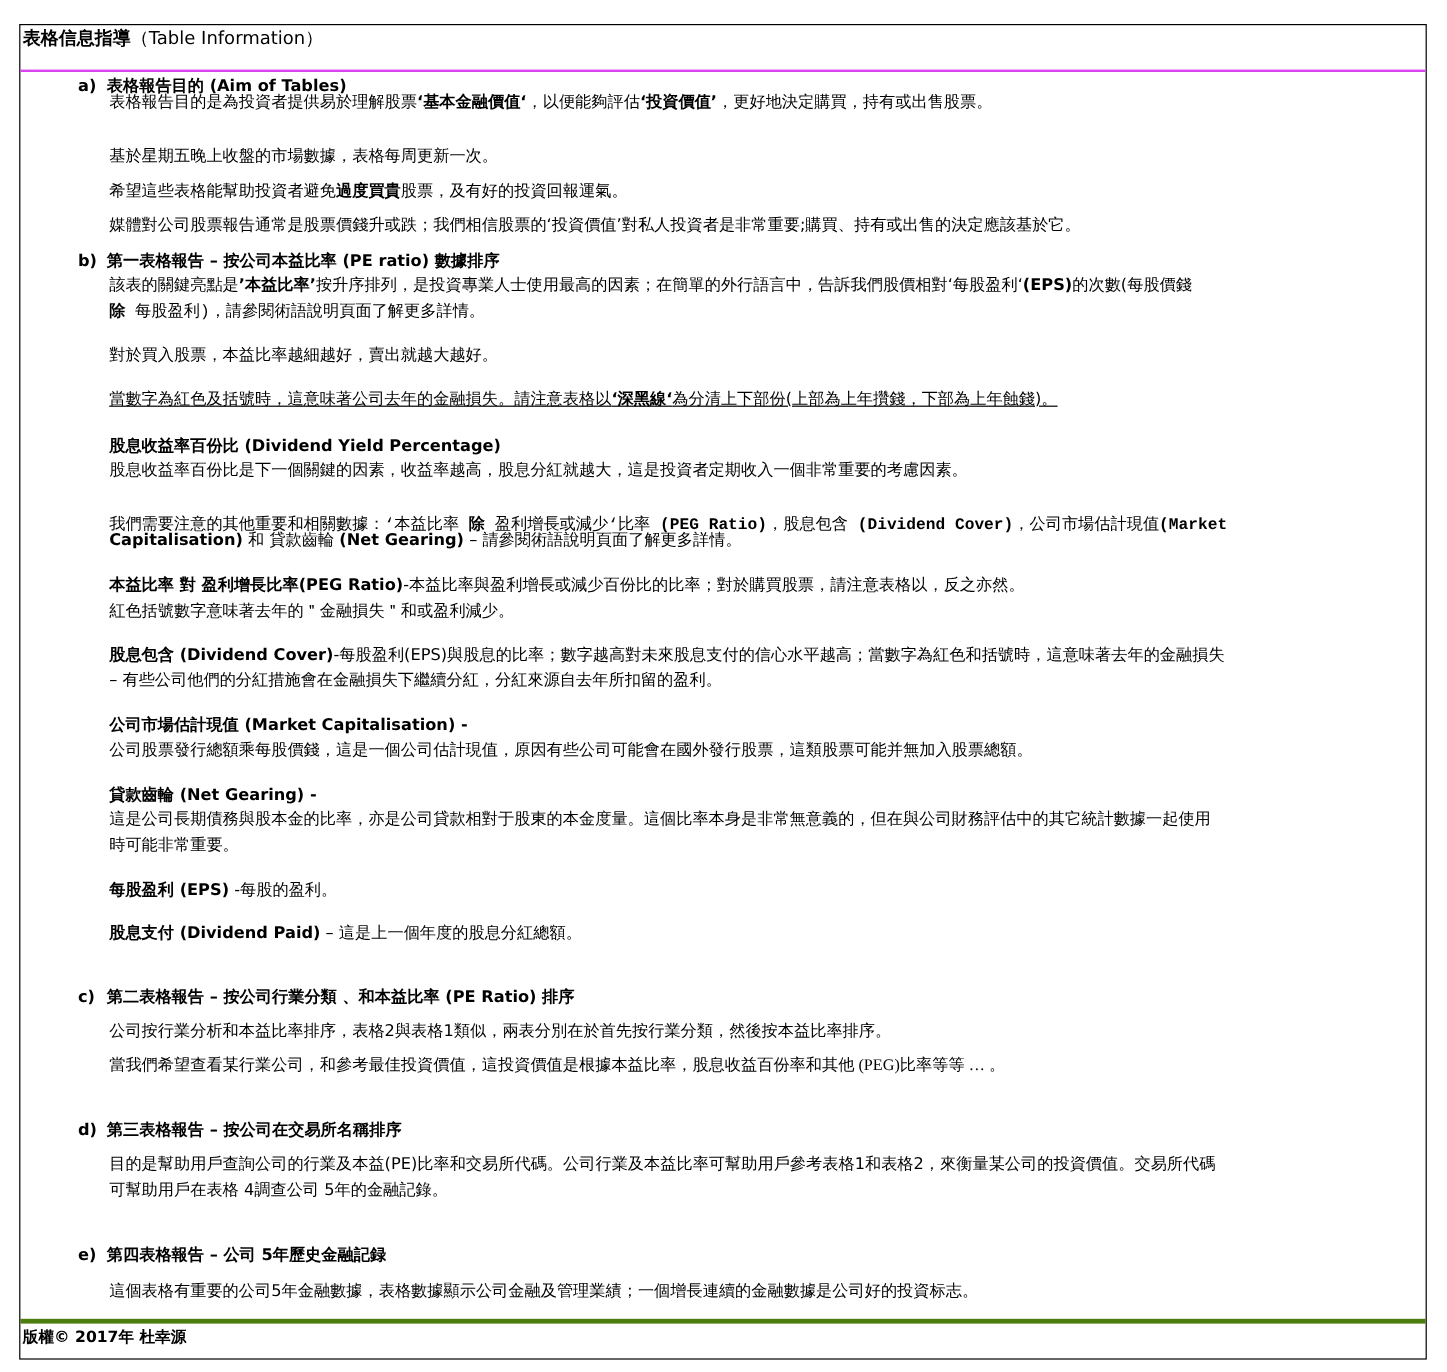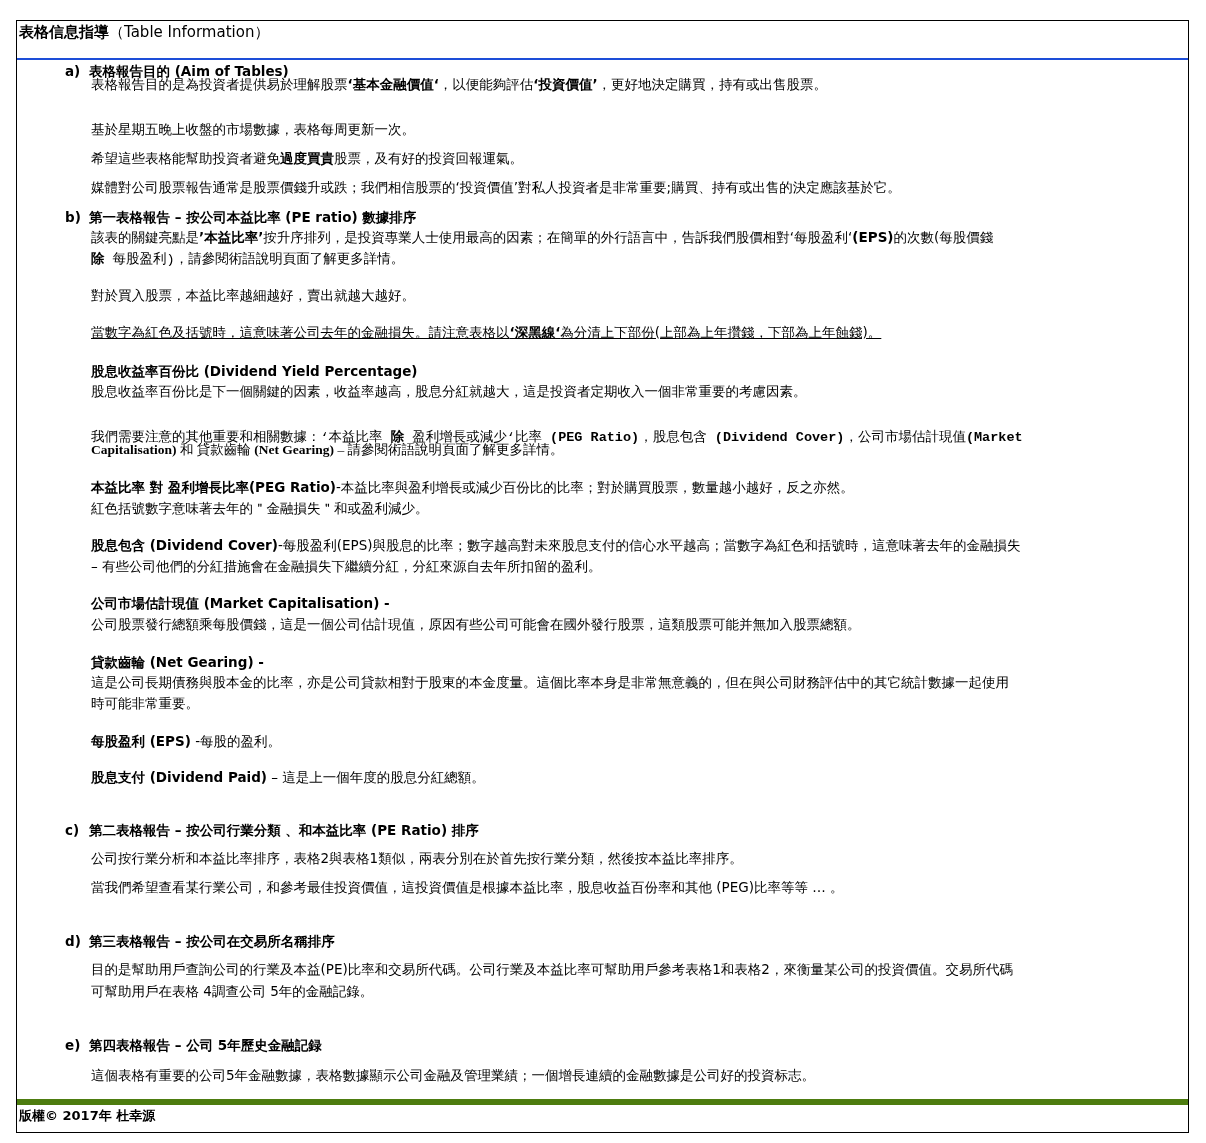--- a/index.html
+++ b/index.html
@@ -7,28 +7,28 @@
     width: 1206px; height: 1143px; position: relative; overflow: hidden;
     font-family: "DejaVu Sans", "Liberation Sans", sans-serif;
     color: #000; font-size: 13px;
   }
   .frame {
     position: absolute; left: 16px; top: 20px; width: 1173px; height: 1113px;
     border: 1px solid #000; box-sizing: border-box;
   }
   .header-row {
     position: absolute; left: 0; top: 0; width: 100%; height: 39px;
-    border-bottom: 2px solid #1d4ed8; box-sizing: border-box;
+    border-bottom: 2px solid #d946ef; box-sizing: border-box;
   }
   .header-row .title { position: absolute; left: 2px; top: 2px; font-size: 15px; }
   .header-row .title b { font-weight: bold; }
   .content { position: absolute; left: 0; top: 39px; width: 100%; height: 1039px; }
   .footer-row {
     position: absolute; left: 0; top: 1078px; width: 100%; height: 34px;
-    border-top: 6px solid #4d7c0f; box-sizing: border-box;
+    border-top: 4px solid #4d7c0f; box-sizing: border-box;
   }
   .footer-row .copy { position: absolute; left: 2px; top: 2px; font-weight: bold; font-size: 13px; }
   .line { position: absolute; white-space: nowrap; font-size: 13.5px; }
   .sec-head { font-weight: bold; font-size: 13.5px; }
   .sec-letter { display: inline-block; width: 24px; }
   .b { font-weight: bold; }
 </style>
 </head>
 <body>
 
@@ -67,26 +67,26 @@
     <div class="line" style="left:74px; top:264px;text-decoration:underline;">
       <span>當數字為紅色及括號時，這意味著公司去年的金融損失。請注意表格以</span><span class="b">‘深黑線‘</span><span>為分清上下部份(上部為上年攢錢，下部為上年蝕錢)。</span>
     </div>
 
     <div class="line b" style="left:74px; top:303px;">股息收益率百份比 (Dividend Yield Percentage)</div>
     <div class="line" style="left:74px; top:323px;">股息收益率百份比是下一個關鍵的因素，收益率越高，股息分紅就越大，這是投資者定期收入一個非常重要的考慮因素。</div>
 
     <div class="line" style="left:74px; top:368px;font-family:Liberation Mono, monospace;">
       <span>我們需要注意的其他重要和相關數據：‘本益比率</span> <span class="b">除</span> <span>盈利增長或減少‘比率</span> <span class="b">(PEG Ratio)</span><span>，股息包含</span> <span class="b">(Dividend Cover)</span><span>，公司市場估計現值</span><span class="b">(Market</span>
     </div>
-    <div class="line" style="left:74px; top:381px;font-family:Liberation Serif, serif;">
+    <div class="line" style="left:74px; top:381px;">
       <span class="b">Capitalisation)</span><span> 和 貸款齒輪 </span><span class="b">(Net Gearing)</span><span> – 請參閱術語說明頁面了解更多詳情。</span>
     </div>
 
     <div class="line" style="left:74px; top:419px;">
-      <span class="b">本益比率 對 盈利增長比率(PEG Ratio)</span><span>-本益比率與盈利增長或減少百份比的比率；對於購買股票，數量越小越好，反之亦然。</span>
+      <span class="b">本益比率 對 盈利增長比率(PEG Ratio)</span><span>-本益比率與盈利增長或減少百份比的比率；對於購買股票，請注意表格以，反之亦然。</span>
     </div>
     <div class="line" style="left:74px; top:440px;">紅色括號數字意味著去年的＂金融損失＂和或盈利減少。</div>
 
     <div class="line" style="left:74px; top:477px;">
       <span class="b">股息包含 (Dividend Cover)</span><span>-每股盈利(EPS)與股息的比率；數字越高對未來股息支付的信心水平越高；當數字為紅色和括號時，這意味著去年的金融損失</span>
     </div>
     <div class="line" style="left:74px; top:498px;">– 有些公司他們的分紅措施會在金融損失下繼續分紅，分紅來源自去年所扣留的盈利。</div>
 
     <div class="line b" style="left:74px; top:535px;">公司市場估計現值 (Market Capitalisation) -</div>
     <div class="line" style="left:74px; top:556px;">公司股票發行總額乘每股價錢，這是一個公司估計現值，原因有些公司可能會在國外發行股票，這類股票可能并無加入股票總額。</div>
@@ -99,21 +99,21 @@
       <span class="b">每股盈利 (EPS)</span> <span>-每股的盈利。</span>
     </div>
     <div class="line" style="left:74px; top:709px;">
       <span class="b">股息支付 (Dividend Paid)</span><span> – 這是上一個年度的股息分紅總額。</span>
     </div>
 
     <div class="line sec-head" style="left:48px; top:762px;">
       <span class="sec-letter">c)</span><span>第二表格報告 – 按公司行業分類 、和本益比率 (PE Ratio) 排序</span>
     </div>
     <div class="line" style="left:74px; top:790px;">公司按行業分析和本益比率排序，表格2與表格1類似，兩表分別在於首先按行業分類，然後按本益比率排序。</div>
-    <div class="line" style="left:74px; top:819px;">當我們希望查看某行業公司，和參考最佳投資價值，這投資價值是根據本益比率，股息收益百份率和其他 (PEG)比率等等 … 。</div>
+    <div class="line" style="left:74px; top:819px;font-family:Liberation Serif, serif;">當我們希望查看某行業公司，和參考最佳投資價值，這投資價值是根據本益比率，股息收益百份率和其他 (PEG)比率等等 … 。</div>
 
     <div class="line sec-head" style="left:48px; top:873px;">
       <span class="sec-letter">d)</span><span>第三表格報告 – 按公司在交易所名稱排序</span>
     </div>
     <div class="line" style="left:74px; top:901px;">目的是幫助用戶查詢公司的行業及本益(PE)比率和交易所代碼。公司行業及本益比率可幫助用戶參考表格1和表格2，來衡量某公司的投資價值。交易所代碼</div>
     <div class="line" style="left:74px; top:923px;">可幫助用戶在表格 4調查公司 5年的金融記錄。</div>
 
     <div class="line sec-head" style="left:48px; top:977px;">
       <span class="sec-letter">e)</span><span>第四表格報告 – 公司 5年歷史金融記録</span>
     </div>

